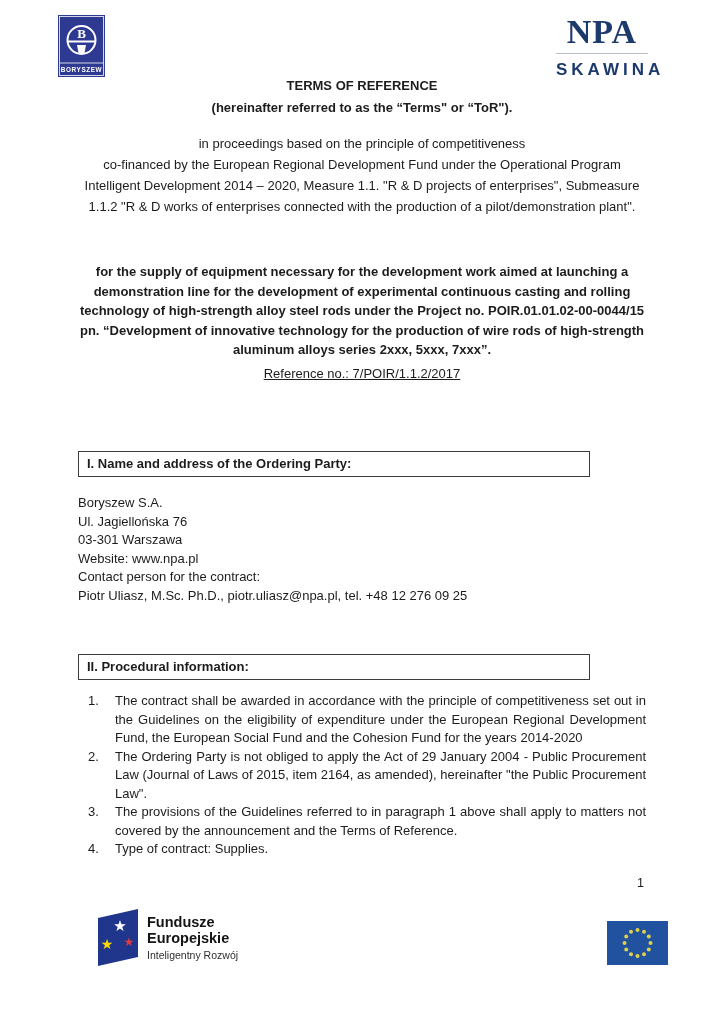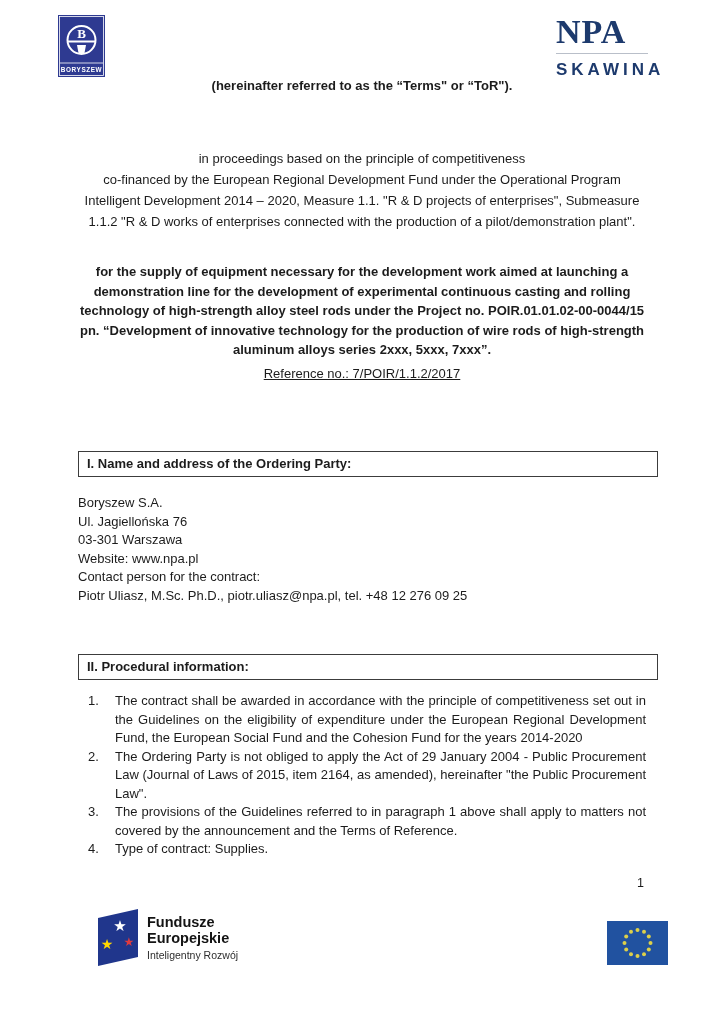--- a/index.html
+++ b/index.html
@@ -6,36 +6,36 @@
   html,body { background:#888; }
   .page {
     position:relative; width:724px; height:1024px; margin:0 auto;
     background:#ffffff; overflow:hidden;
     font-family:"Liberation Sans","DejaVu Sans",sans-serif;
     color:#1c1c1c; font-size:13px;
   }
 
   
   .boryszew { position:absolute; left:58px; top:15px; width:47px; height:62px; }
-  .npa { position:absolute; right:76px; top:16px; width:92px; text-align:left; }
+  .npa { position:absolute; right:76px; top:16px; width:92px; text-align:center; }
   .npa-name { font-family:"Liberation Serif","DejaVu Serif",serif; font-weight:bold;
               font-size:34px; line-height:32px; color:#1d3a6d; letter-spacing:1px; }
   .npa-rule { height:1px; background:#b9bfc9; margin:5px 0 6px 0; }
   .npa-sub { font-size:17px; font-weight:bold; letter-spacing:4px; color:#1d3a6d; }
 
   
   .cblock { position:absolute; left:78px; width:568px; text-align:center; }
   .title-block { top:75px; font-weight:bold; line-height:21.5px; }
-  .intro1 { top:148px; line-height:21px; white-space:pre-line; }
+  .intro1 { top:133px; line-height:21px; white-space:pre-line; }
   .intro2 { top:262px; line-height:19.5px; font-weight:bold; }
   .refline { top:366px; font-weight:normal; text-decoration:underline; }
 
   
   .secbox {
-    position:absolute; left:78px; width:580px;
+    position:absolute; left:78px; width:512px;
     border:1px solid #3c3c3c; font-weight:bold;
     padding:4px 8px 5px 8px; background:#fff;
   }
   .secbox1 { top:451px; }
   .secbox2 { top:654px; }
 
   .contact { position:absolute; left:78px; top:494px; width:568px; line-height:18.5px; }
 
   .plist { position:absolute; left:78px; top:692px; width:568px; list-style:none; }
   .plist li { display:flex; line-height:18.5px; }
@@ -75,20 +75,21 @@
     </svg>
   </div>
 
   <div class="npa">
     <div class="npa-name">NPA</div>
     <div class="npa-rule"></div>
     <div class="npa-sub">SKAWINA</div>
   </div>
 
   <div class="cblock title-block">
+    <div>TERMS OF REFERENCE</div>
     <div>(hereinafter referred to as the “Terms" or “ToR").</div>
   </div>
 
   <div class="cblock intro1">in proceedings based on the principle of competitiveness
 co-financed by the European Regional Development Fund under the Operational Program Intelligent Development 2014 – 2020, Measure 1.1. "R &amp; D projects of enterprises", Submeasure 1.1.2 "R &amp; D works of enterprises connected with the production of a pilot/demonstration plant".</div>
   <div class="cblock intro2">for the supply of equipment necessary for the development work aimed at launching a demonstration line for the development of experimental continuous casting and rolling technology of high-strength alloy steel rods under the Project no. POIR.01.01.02-00-0044/15 pn. “Development of innovative technology for the production of wire rods of high-strength aluminum alloys series 2xxx, 5xxx, 7xxx”.</div>
   <div class="cblock refline">Reference no.: 7/POIR/1.1.2/2017</div>
 
   <div class="secbox secbox1">I. Name and address of the Ordering Party:</div>
   <div class="contact">

